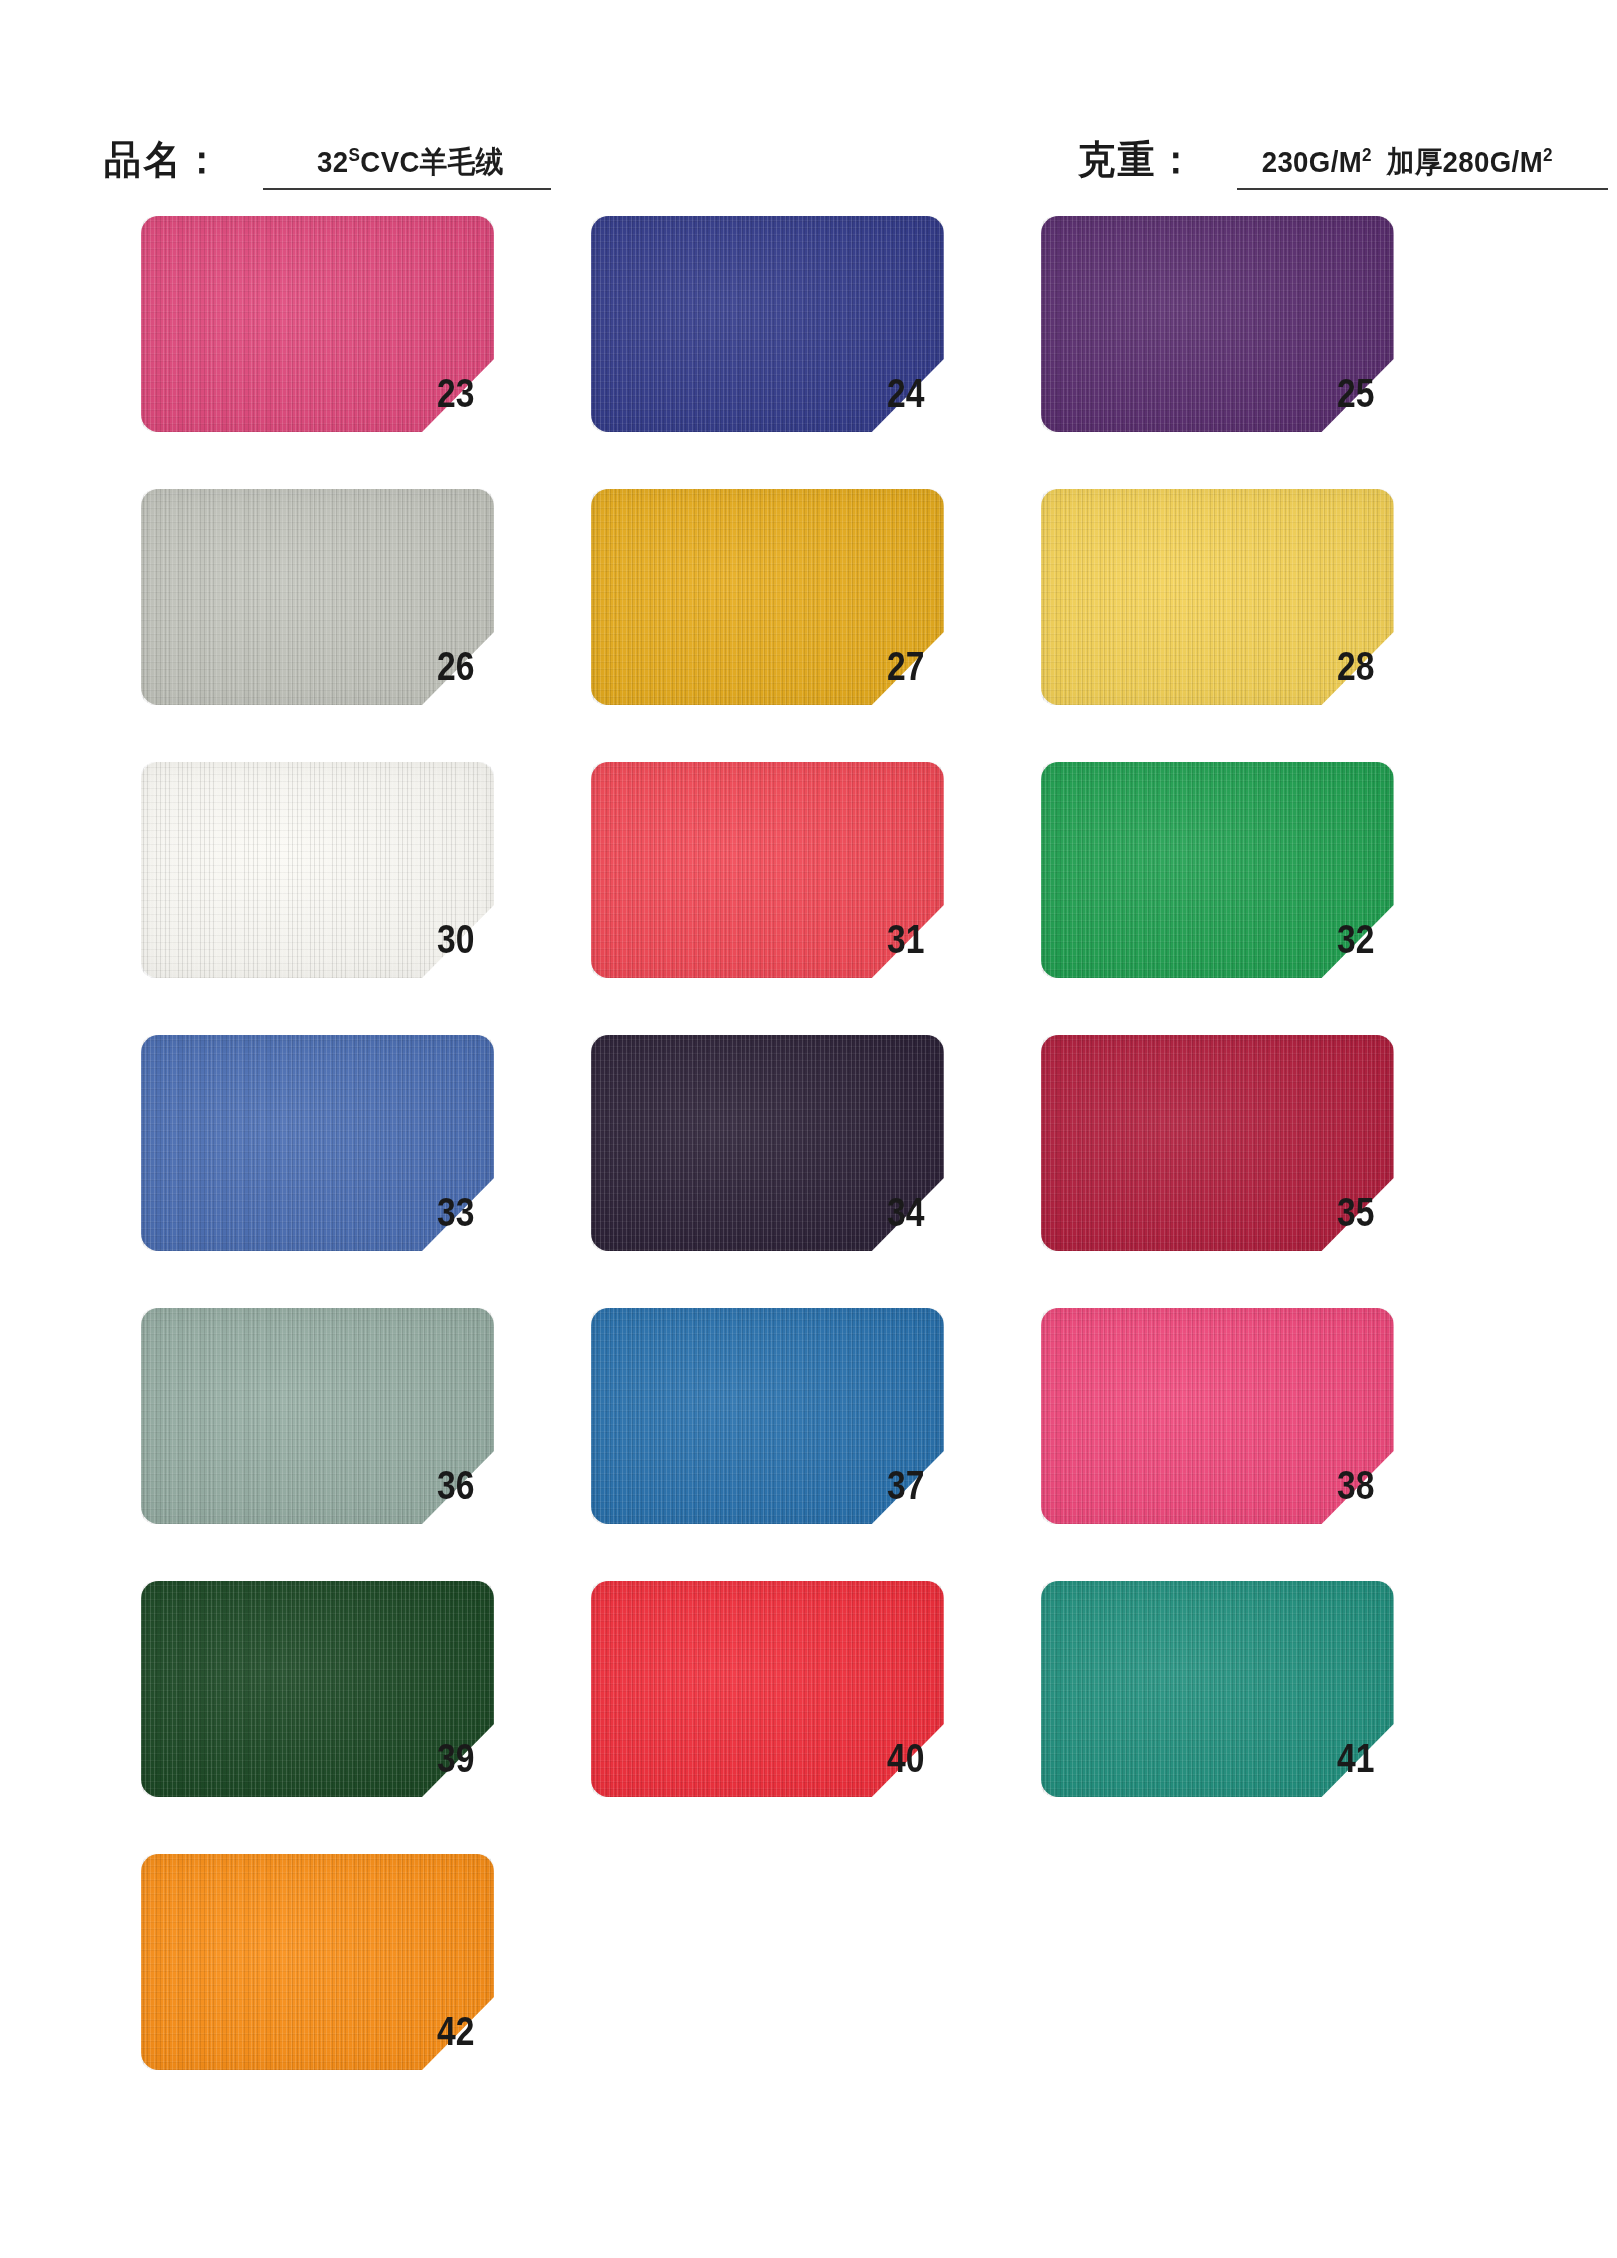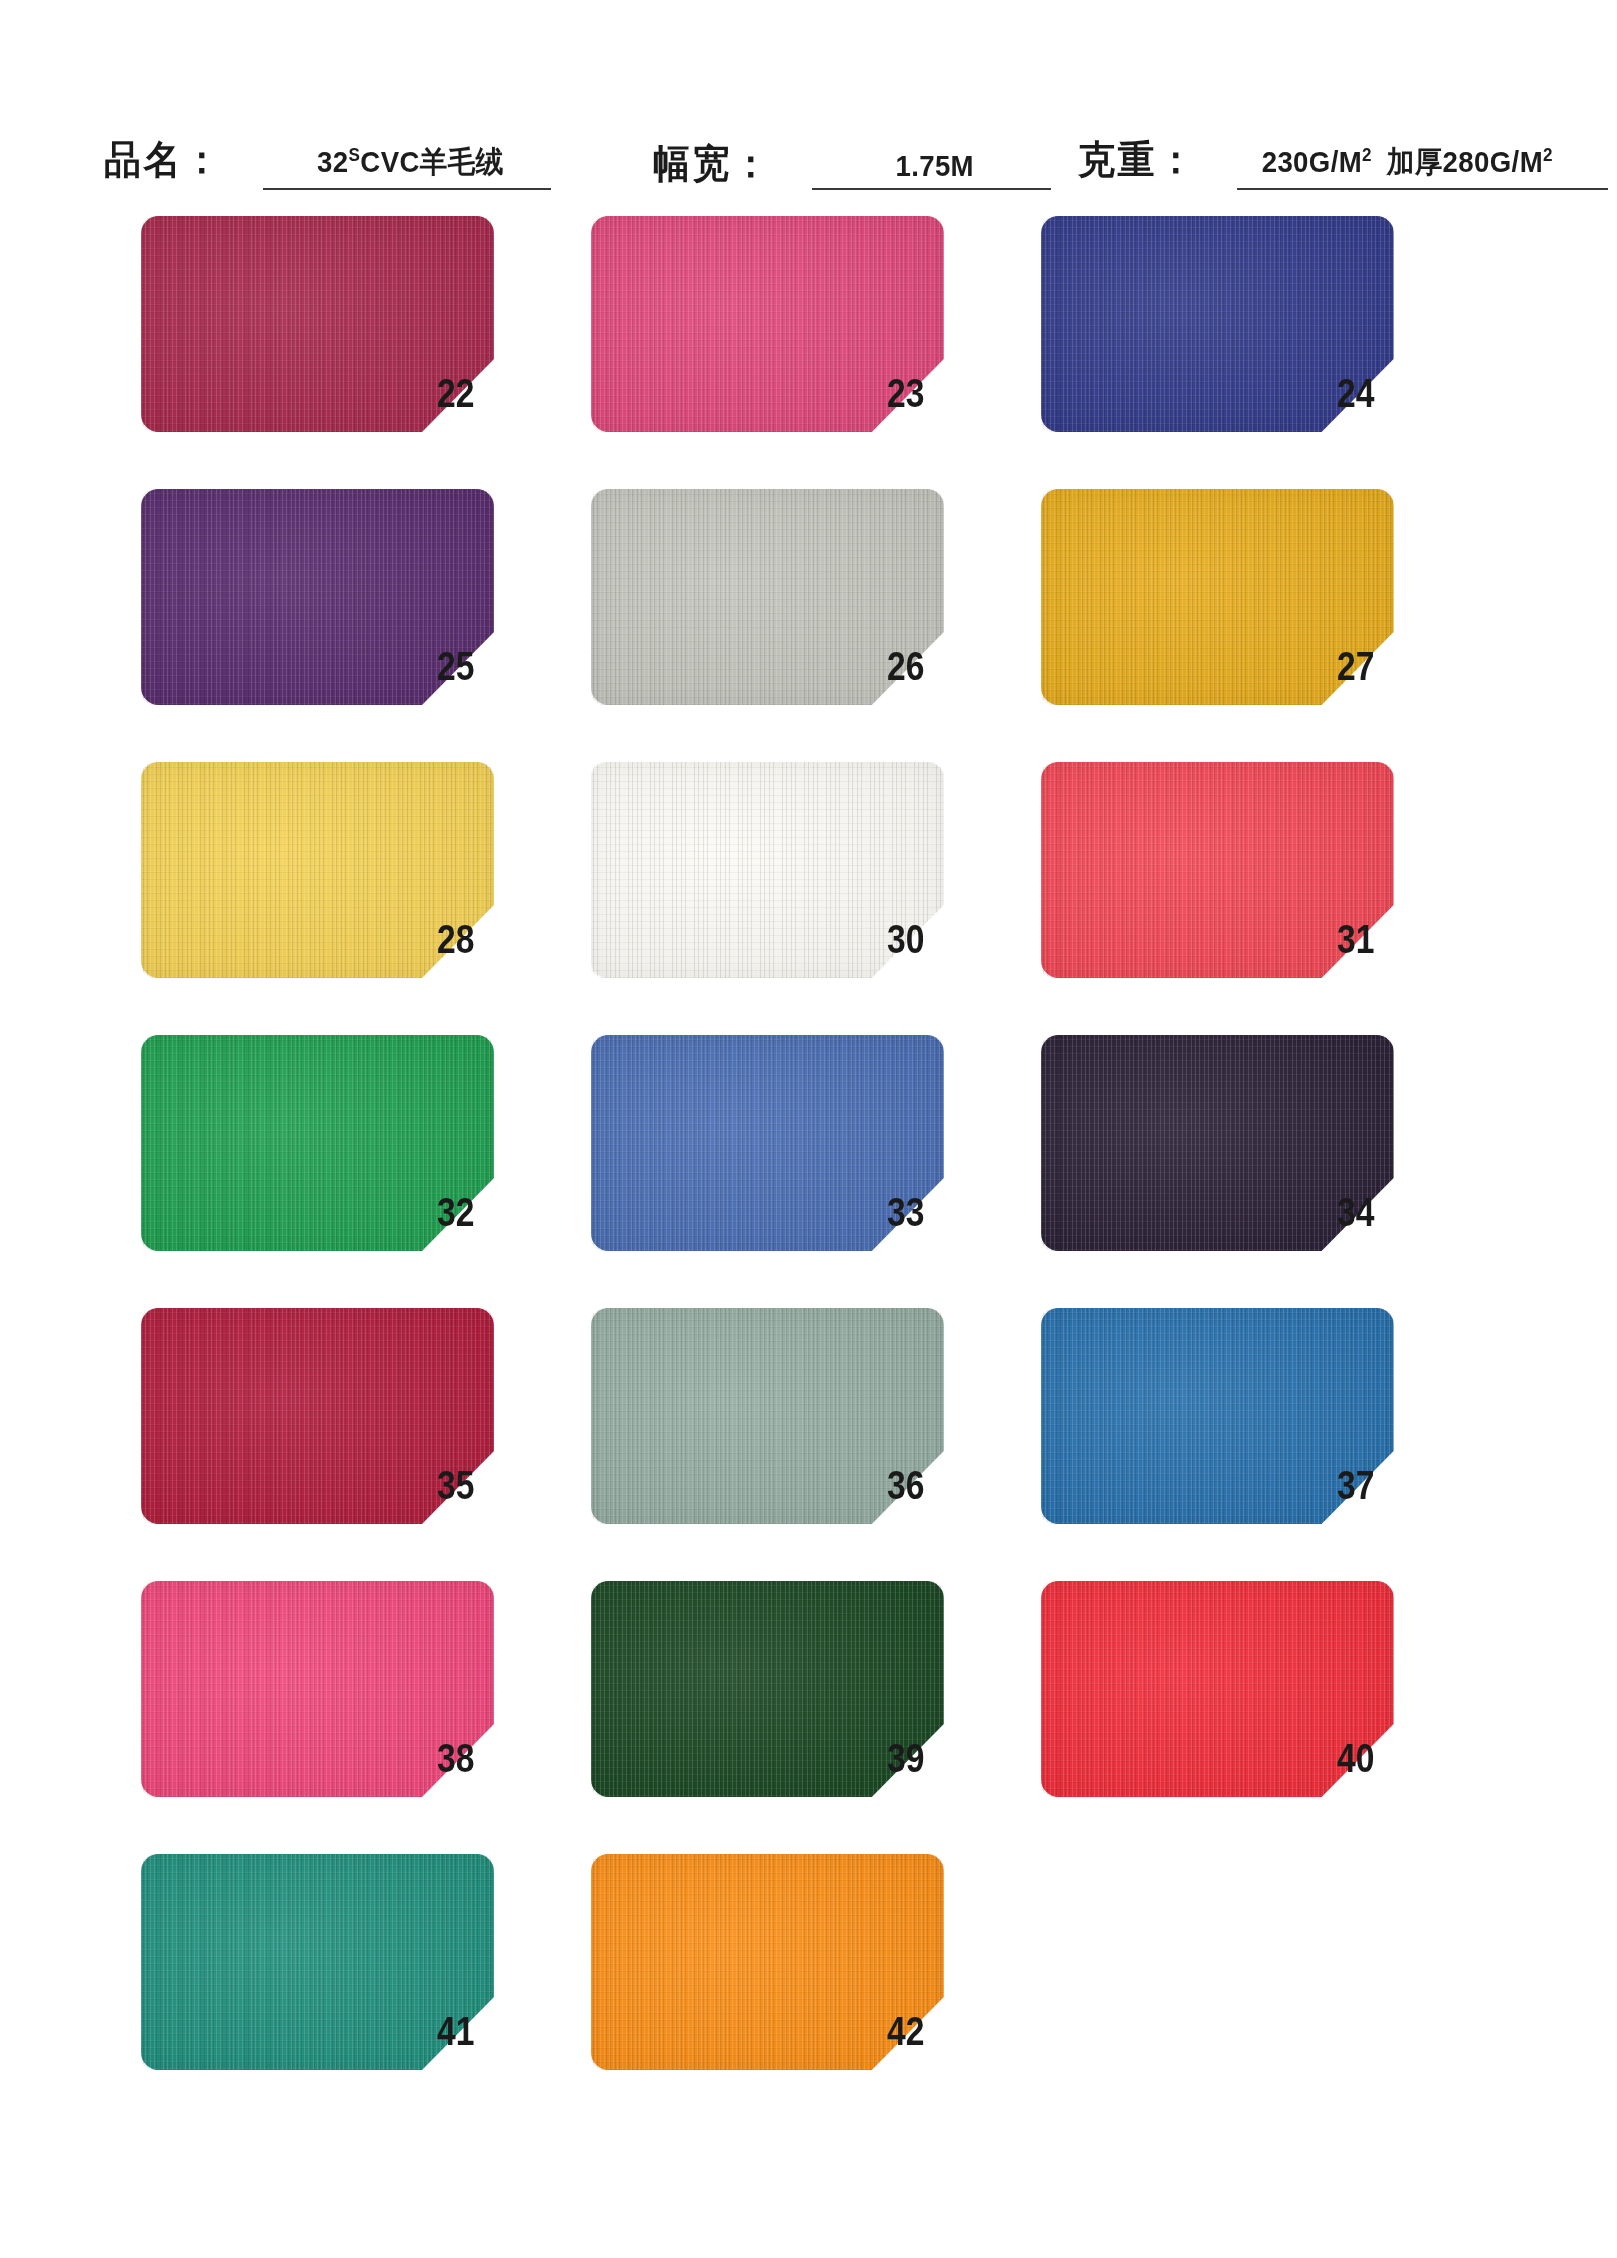--- a/index.html
+++ b/index.html
@@ -168,42 +168,32 @@
 
 <div class="header">
 
   <div class="field field-name">
     <span class="field-label">品名：</span>
     <span class="field-value-wrap">
       <span class="field-value"><span>32</span><sup>S</sup><span>CVC羊毛绒</span></span>
     </span>
   </div>
 
-  <div class="field field-width">
-    <span class="field-label">幅宽：</span>
-    <span class="field-value-wrap">
-      <span class="field-value">1.75M</span>
-    </span>
-  </div>
 
   <div class="field field-weight">
     <span class="field-label">克重：</span>
     <span class="field-value-wrap">
       <span class="field-value"><span>230G/M</span><sup>2</sup><span class="weight-thick">加厚280G/M</span><sup>2</sup></span>
     </span>
   </div>
 
 </div>
 
 <div class="grid" id="swatch-grid">
     <div class="cell">
-      <div class="swatch" style="background-color: rgb(169, 44, 80);"></div>
-      <div class="swatch-number">22</div>
-    </div>
-    <div class="cell">
       <div class="swatch" style="background-color: rgb(224, 74, 125);"></div>
       <div class="swatch-number">23</div>
     </div>
     <div class="cell">
       <div class="swatch" style="background-color: rgb(53, 61, 140);"></div>
       <div class="swatch-number">24</div>
     </div>
     <div class="cell">
       <div class="swatch" style="background-color: rgb(91, 47, 112);"></div>
       <div class="swatch-number">25</div>

